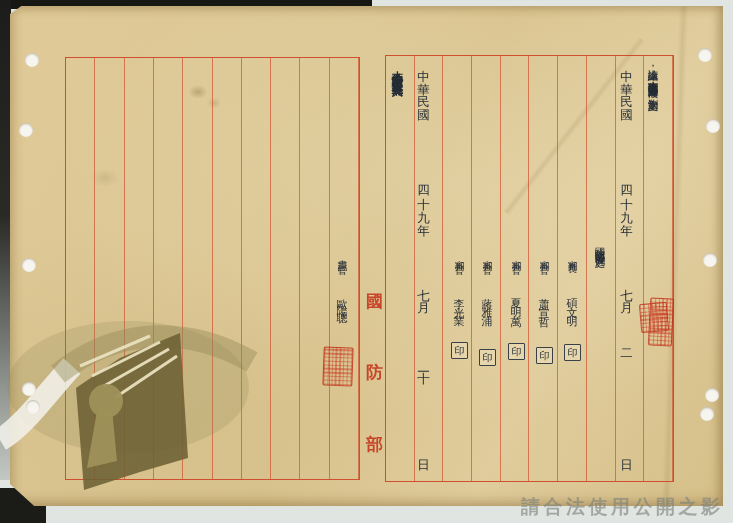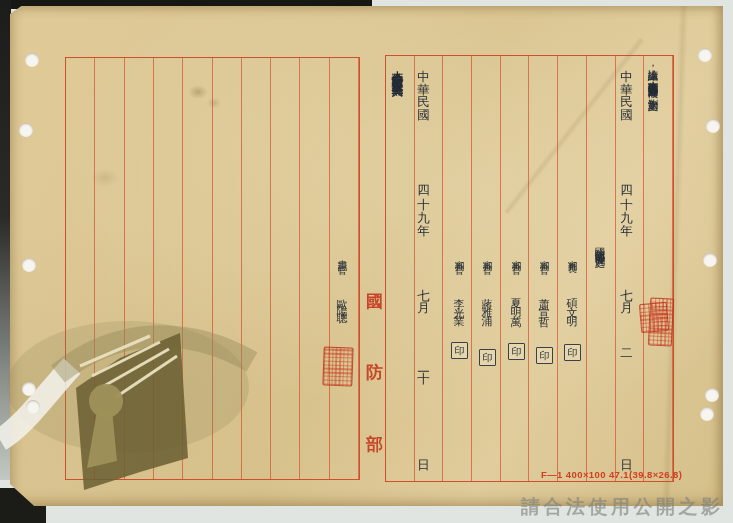--- a/index.html
+++ b/index.html
@@ -192,17 +192,16 @@
   <div class="vtext certify" style="left:391px;top:62px;">本件證明與原本無異</div>
 
   <div class="vtext clerk-role" style="left:337px;top:252px;">書記官</div>
   <div class="vtext clerk-name" style="left:336px;top:290px;">歐陽聰</div>
   <div class="seal seal-b"></div>
 
   <div class="fold-char f1">國</div>
   <div class="fold-char f2">防</div>
   <div class="fold-char f3">部</div>
 
-  <div class="form-code">F—1 400×100 47.1(39.8×26.8)</div>
 
   <div class="usage-watermark">請合法使用公開之影像</div>
 
 </div>
 
 </body></html>

